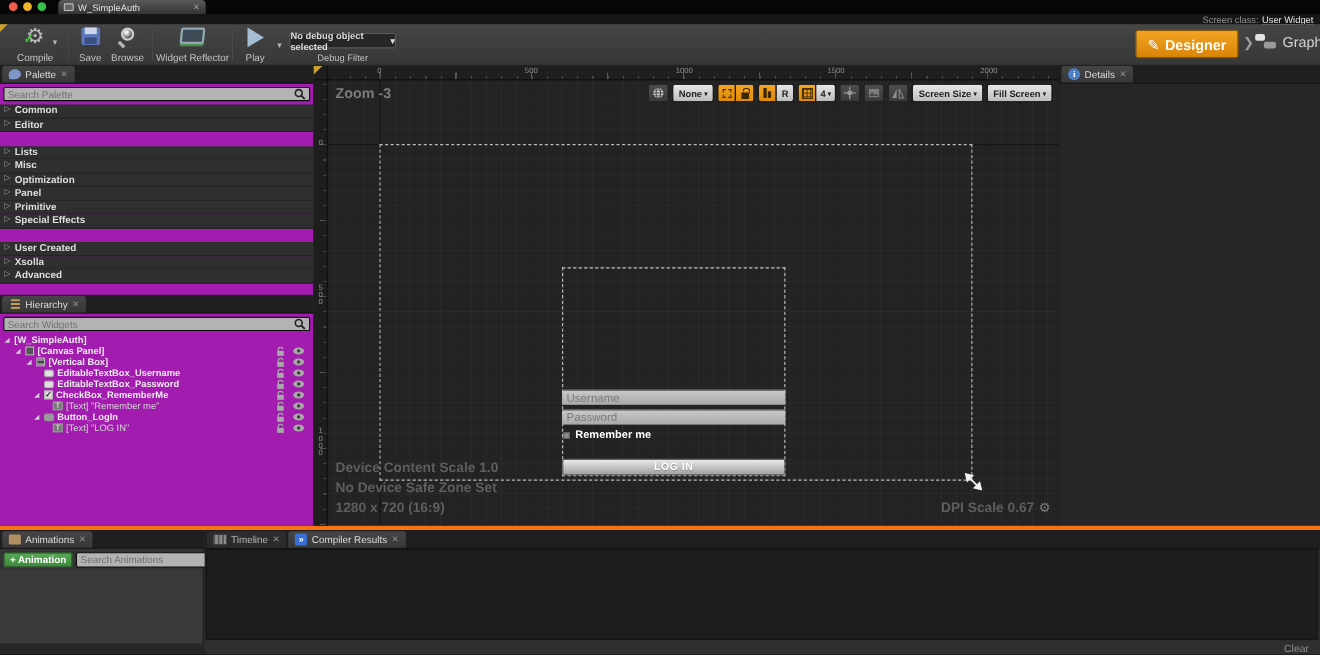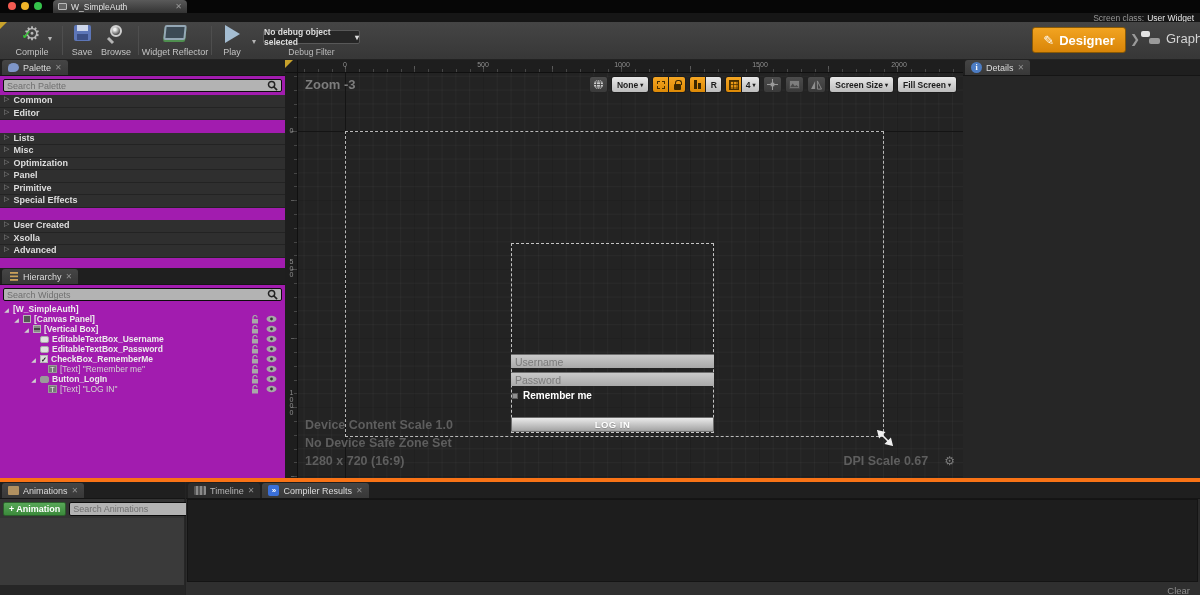--- a/index.html
+++ b/index.html
@@ -140,21 +140,21 @@
     display:flex; align-items:center; padding-left:4px; font-size:10.5px; color:#7b7b7b; }
   .chk-row { position:absolute; left:227px; display:flex; align-items:center; gap:5px; }
   .chk-box { width:6px; height:6px; background:#8f8f8f; border:1px solid #5f5f5f; }
   .chk-lbl { font-size:10px; font-weight:bold; color:#fff; }
   .login-btn { position:absolute; left:226px; width:203px; height:15px;
     background:linear-gradient(#eaeaea,#a2a2a2); border:1px solid #6c6c6c; border-radius:1px;
     display:flex; align-items:center; justify-content:center;
     font-size:9.5px; font-weight:bold; color:#fff; letter-spacing:0.5px; text-shadow:0 1px 1px #888; }
 
   .status { position:absolute; font-size:12.5px; font-weight:bold; color:#5e5e5e; z-index:5; }
-  .dpi-row { position:absolute; right:8px; top:394px; display:flex; gap:16px;
+  .dpi-row { position:absolute; right:8px; top:394px; display:flex; gap:4px;
     font-size:12.5px; font-weight:bold; color:#5e5e5e; z-index:5; }
   .dpi-gear { font-size:12px; color:#7a7a7a; font-weight:normal; }
 
   
   .cv-toolbar { position:absolute; top:16px; right:6px; display:flex; align-items:center; gap:3px; z-index:26; }
   .cv-dark { height:17px; background:linear-gradient(#4c4c4c,#3a3a3a); border:1px solid #232323; border-radius:3px;
     display:flex; align-items:center; justify-content:center; padding:0 2px; }
   .cv-light { height:17px; background:linear-gradient(#e8e8e8,#bdbdbd); border:1px solid #1c1c1c; border-radius:3px;
     display:flex; align-items:center; justify-content:center; gap:2px; padding:0 5px;
     font-size:8.5px; font-weight:bold; color:#1c1c1c; white-space:nowrap; }

